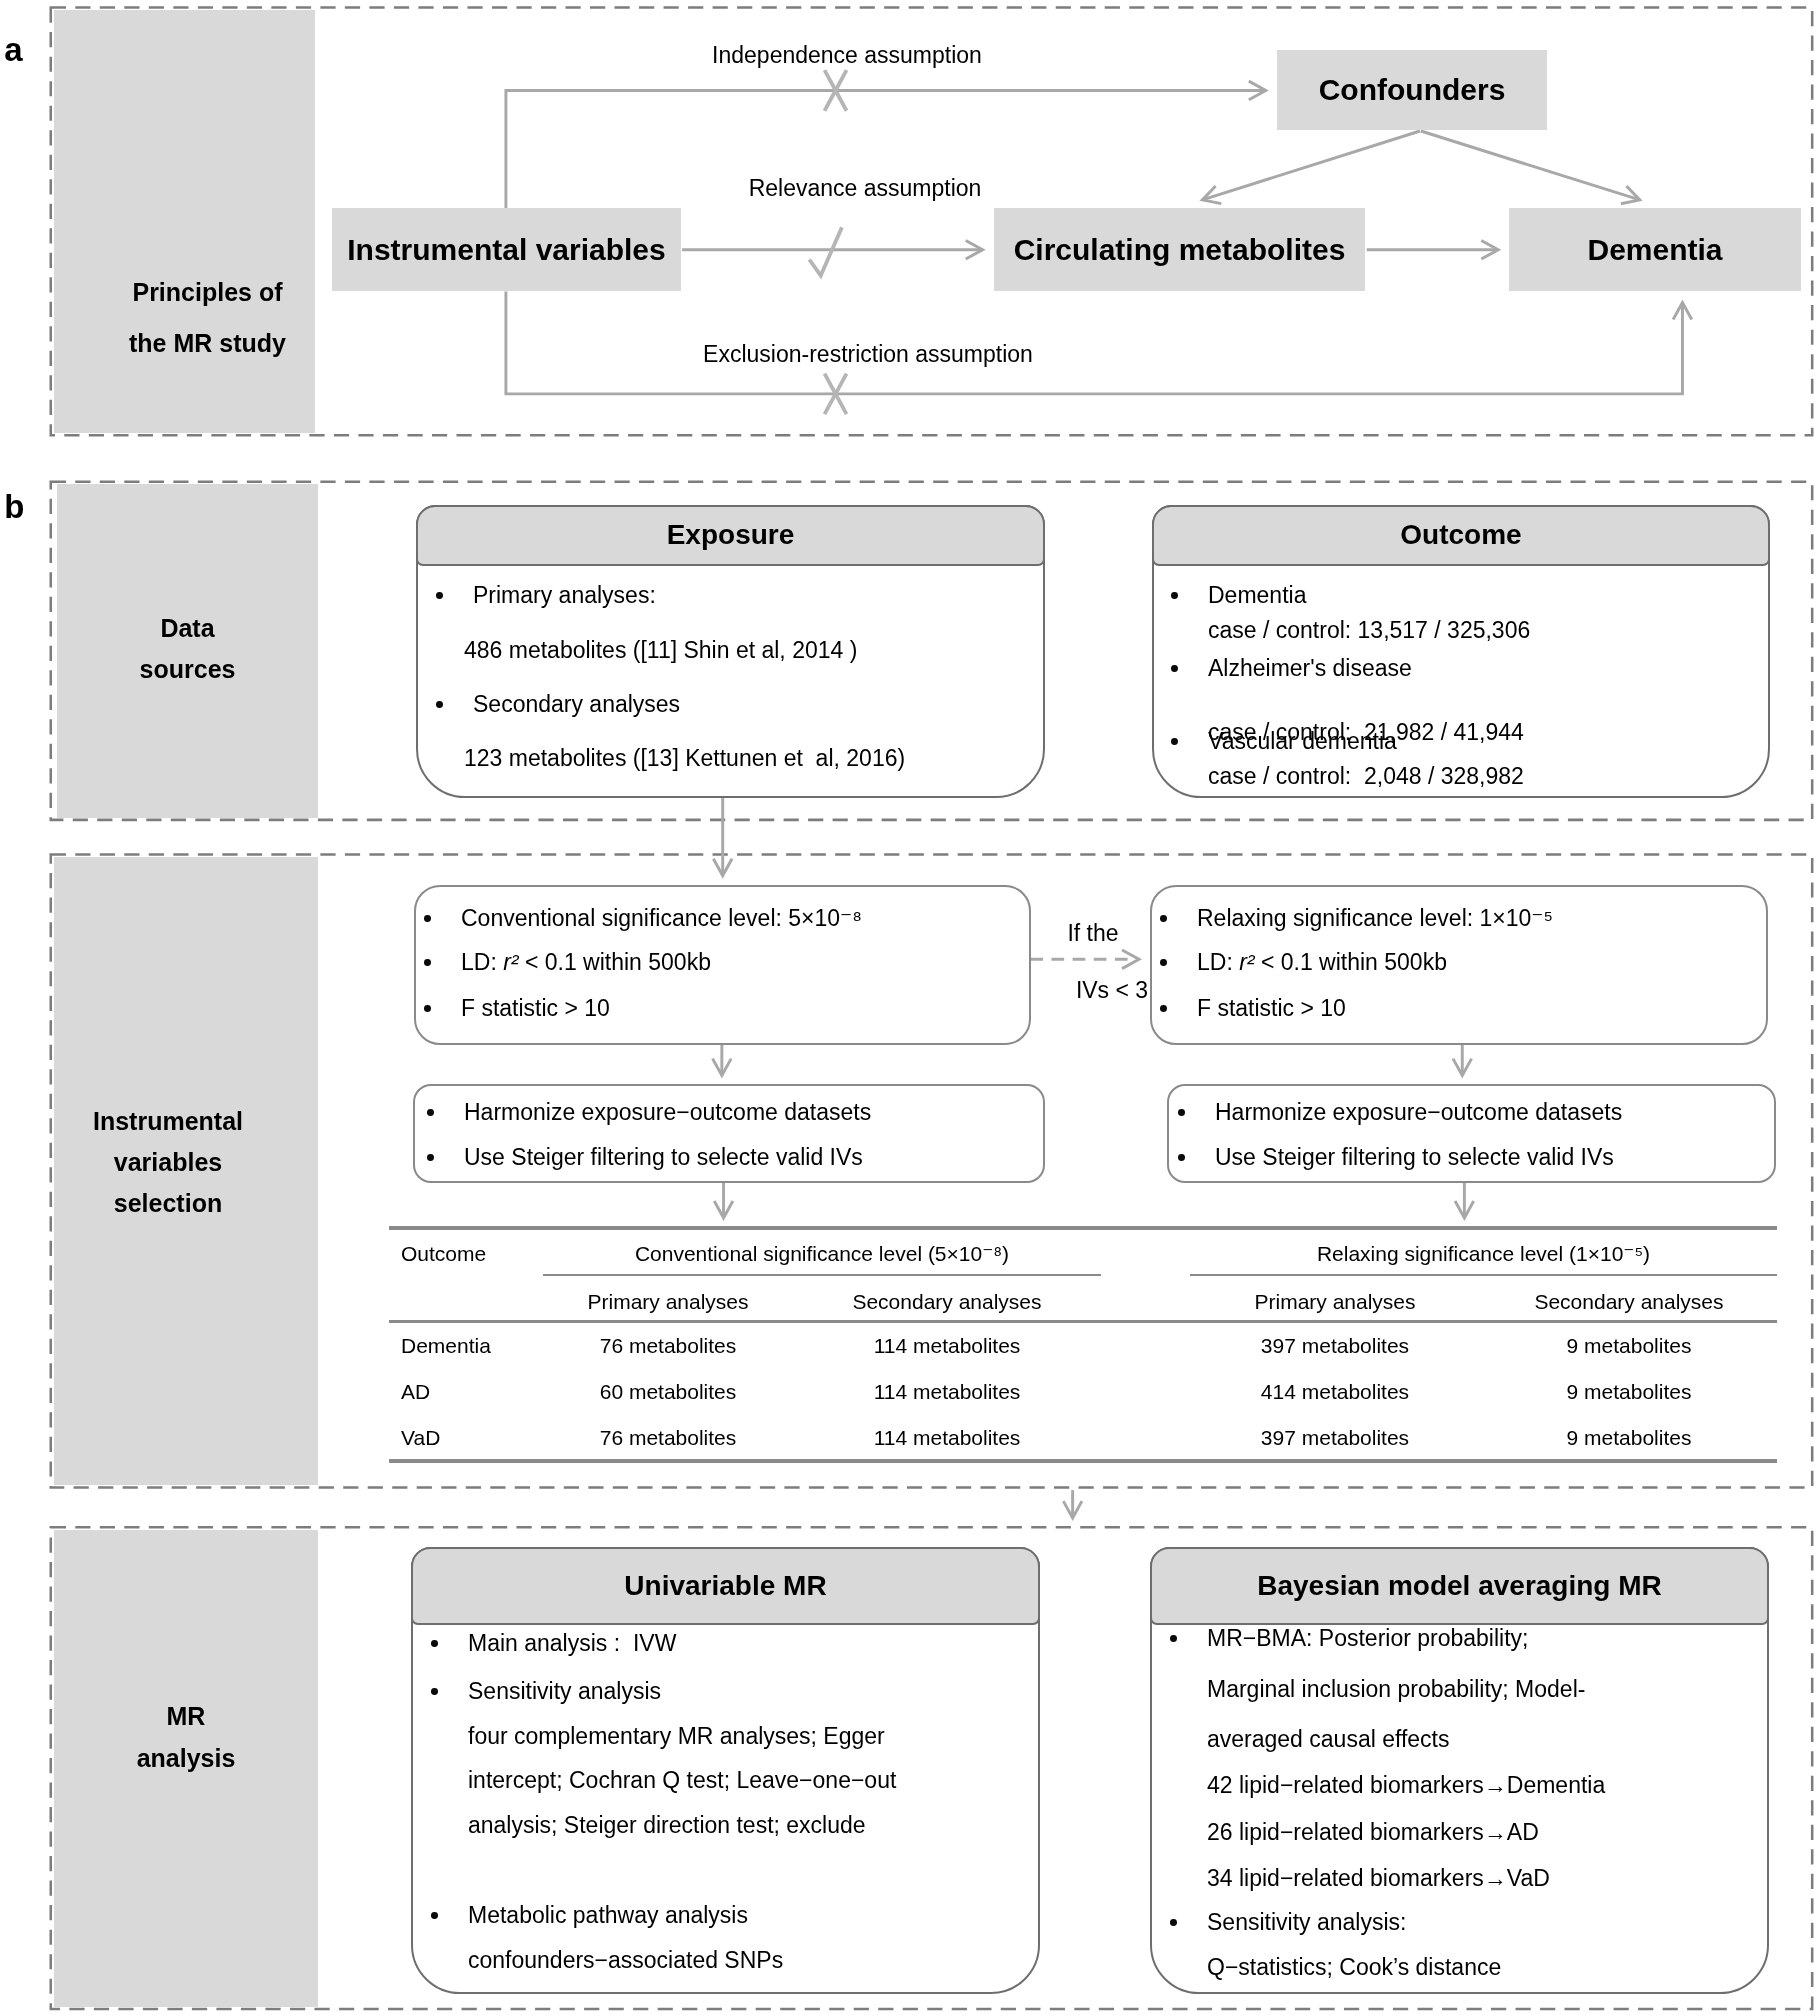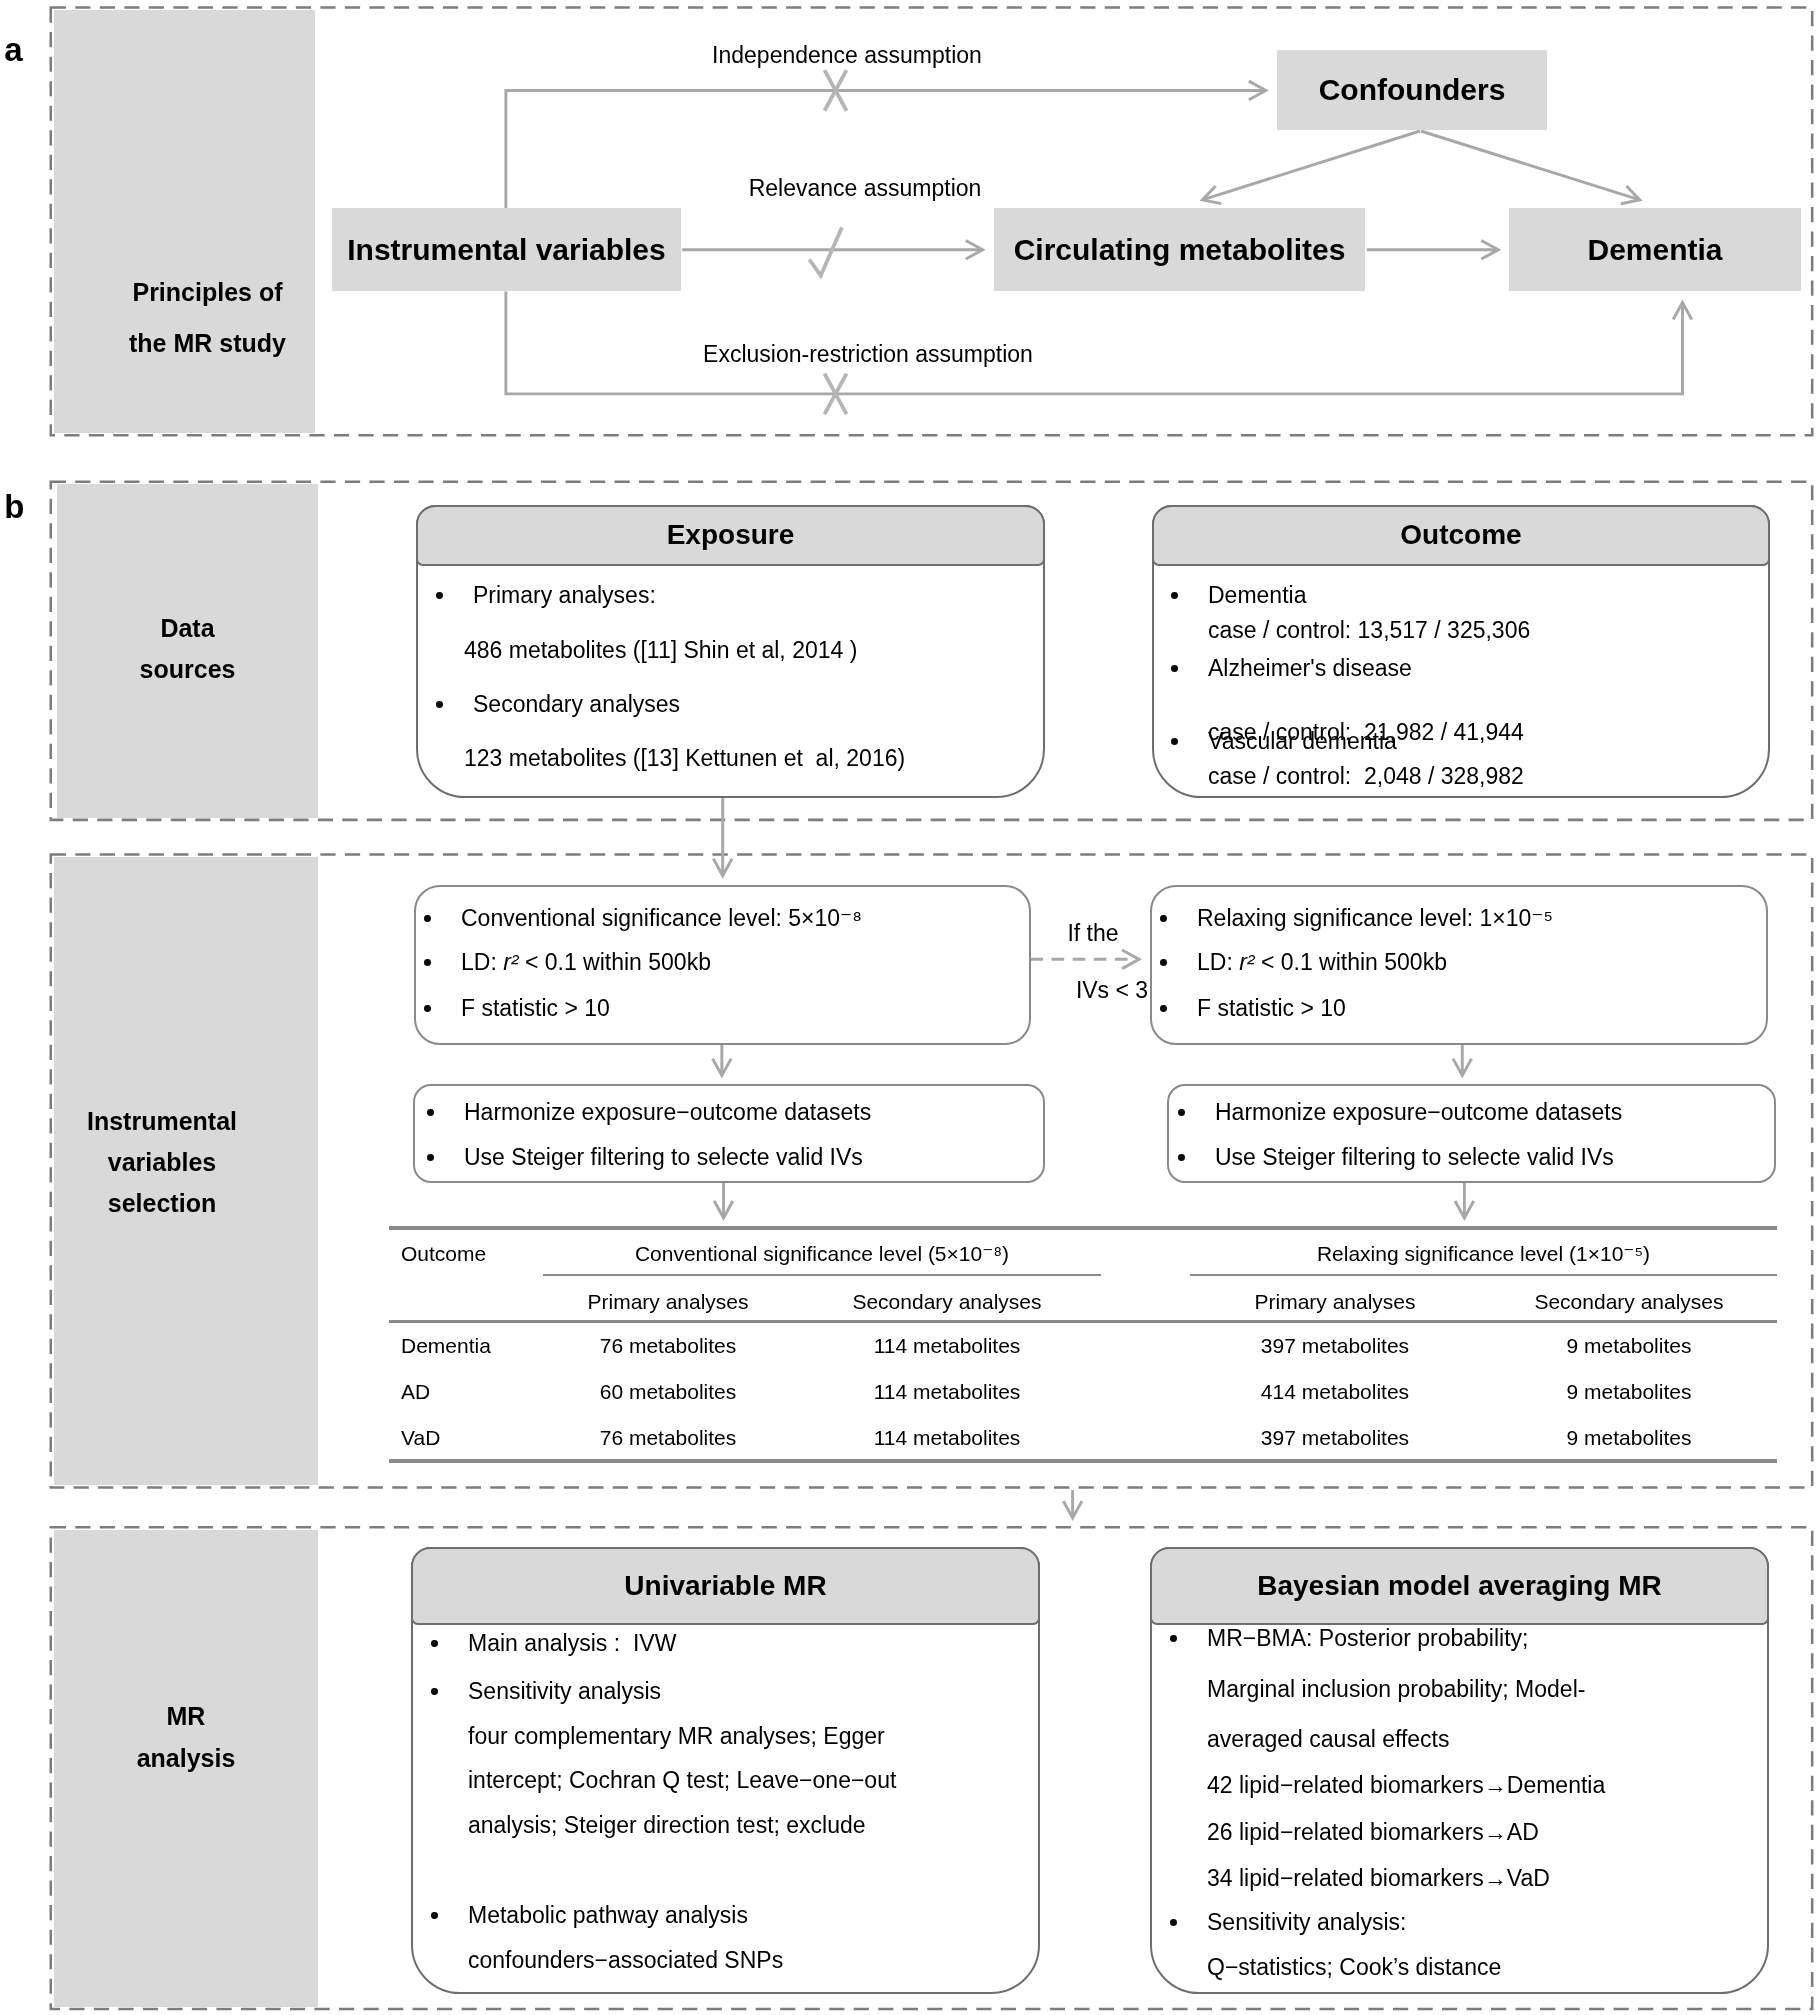--- a/index.html
+++ b/index.html
@@ -105,21 +105,21 @@
     <div class="phead" style="height:57px;">Outcome</div>
   </div>
   <div class="li" style="left:1208px;top:582px;"><span class="dot"></span><span>Dementia</span></div>
   <div class="li" style="left:1208px;top:617px;"><span>case / control: 13,517 / 325,306</span></div>
   <div class="li" style="left:1208px;top:655px;"><span class="dot"></span><span>Alzheimer's disease</span></div>
   <div class="li" style="left:1208px;top:691px;margin-top:28px;"><span>case / control:  21,982 / 41,944</span></div>
   <div class="li" style="left:1208px;top:728px;"><span class="dot"></span><span>Vascular dementia</span></div>
   <div class="li" style="left:1208px;top:763px;"><span>case / control:  2,048 / 328,982</span></div>
 
   <div class="sidebar" style="left:54px;top:857px;width:264px;height:628px;"></div>
-  <div class="sblabel" style="left:54px;top:1101px;width:216px;line-height:41px;">Instrumental
+  <div class="sblabel" style="left:60px;top:1101px;width:216px;line-height:41px;">Instrumental
 variables
 selection</div>
 
   <div class="rbox" style="left:414px;top:885px;width:613px;height:156px;"></div>
   <div class="li" style="left:461px;top:905px;"><span class="dot"></span><span>Conventional significance level: 5×10⁻⁸</span></div>
   <div class="li" style="left:461px;top:949px;"><span class="dot"></span><span>LD: </span><span class="it">r²</span><span> &lt; 0.1 within 500kb</span></div>
   <div class="li" style="left:461px;top:995px;"><span class="dot"></span><span>F statistic &gt; 10</span></div>
 
   <div class="assump" style="left:1093px;top:920px;">If the</div>
   <div class="assump" style="left:1093px;top:977px;margin-left:19px;">IVs &lt; 3</div>

